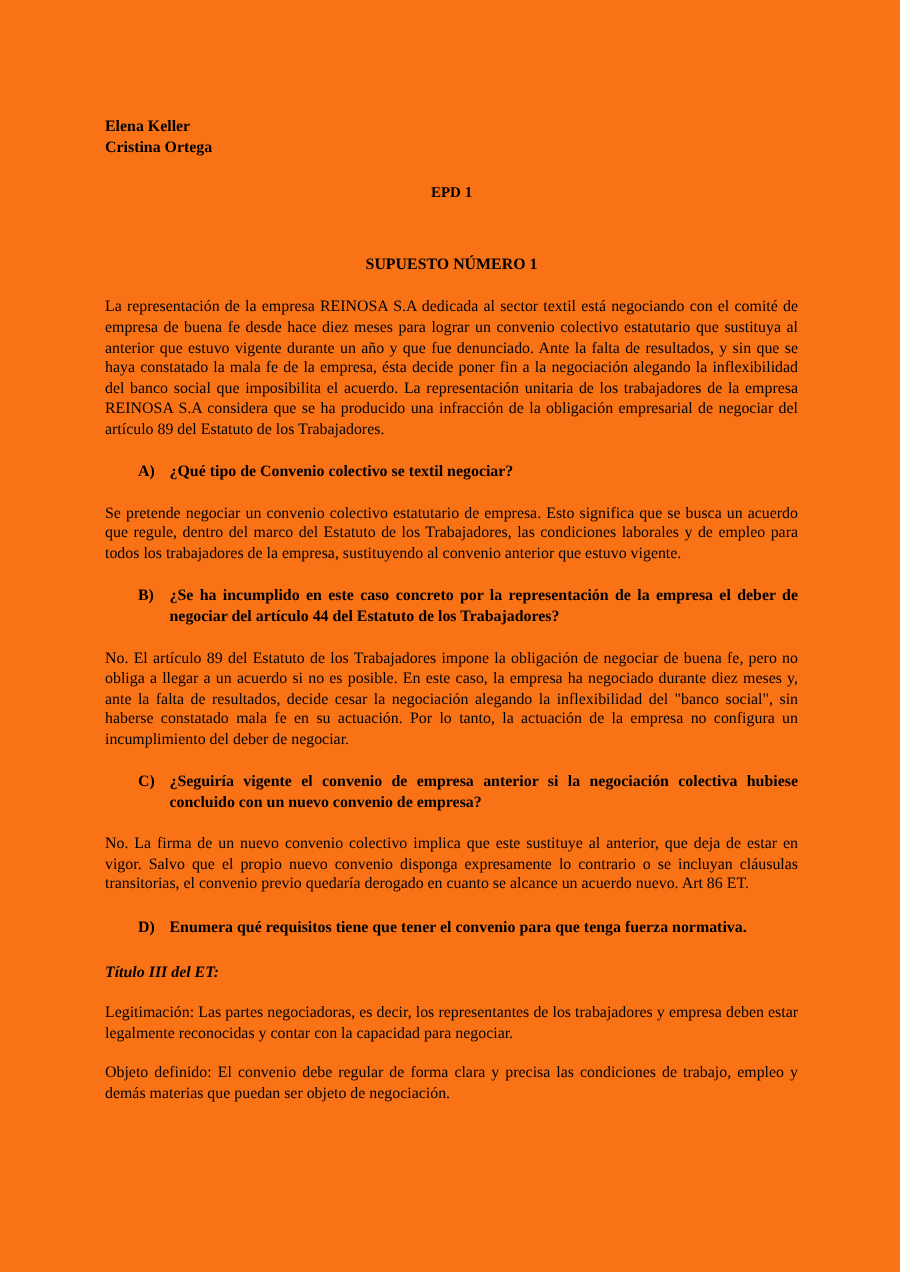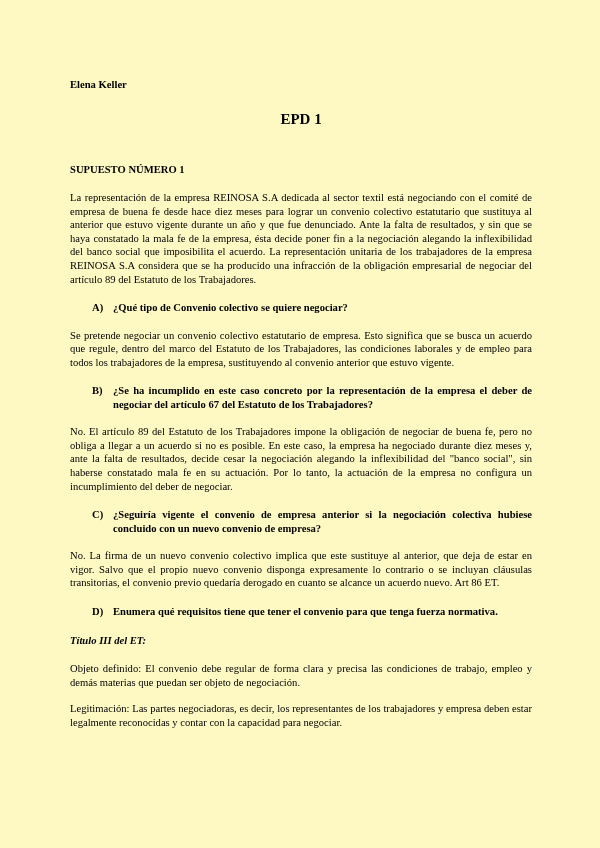--- a/index.html
+++ b/index.html
@@ -4,44 +4,45 @@
 <style>
   html, body {
     margin: 0;
     padding: 0;
     background: #e8e8e8;
   }
   .page {
     width: 600px;
     height: 848px;
     box-sizing: border-box;
-    background: #fef9c3;
+    background: #f97316;
     padding: 78px 68px 40px 70px;
     font-family: "Liberation Serif", "DejaVu Serif", serif;
     font-size: 10.6px;
     line-height: 1.28;
     color: #000000;
     overflow: hidden;
   }
   .authors {
     margin: 0 0 10px 0;
   }
   .author-line {
     font-weight: bold;
     margin: 0;
   }
   .doc-title {
     text-align: center;
     font-weight: bold;
-    font-size: 15px;
+    font-size: 10px;
     margin: 18px 0 34px 0;
   }
   .section-heading {
     font-weight: bold;
     margin: 0 0 15px 0;
+    text-align: center;
   }
   p.body-para {
     margin: 0 0 13px 0;
     text-align: justify;
   }
   .question {
     display: flex;
     font-weight: bold;
     margin: 15px 0 14px 22px;
   }
@@ -59,49 +60,50 @@
     font-style: italic;
   }
 </style>
 </head>
 <body>
 
 <div class="page">
 
   <div class="authors">
     <p class="author-line">Elena Keller</p>
+    <p class="author-line">Cristina Ortega</p>
   </div>
 
   <div class="doc-title">EPD 1</div>
 
   <div class="section-heading">SUPUESTO NÚMERO 1</div>
 
   <p class="body-para">La representación de la empresa REINOSA S.A dedicada al sector textil está negociando con el comité de empresa de buena fe desde hace diez meses para lograr un convenio colectivo estatutario que sustituya al anterior que estuvo vigente durante un año y que fue denunciado. Ante la falta de resultados, y sin que se haya constatado la mala fe de la empresa, ésta decide poner fin a la negociación alegando la inflexibilidad del banco social que imposibilita el acuerdo. La representación unitaria de los trabajadores de la empresa REINOSA S.A considera que se ha producido una infracción de la obligación empresarial de negociar del artículo 89 del Estatuto de los Trabajadores.</p>
 
   <div class="question">
     <span class="q-label">A)</span>
-    <span class="q-text">¿Qué tipo de Convenio colectivo se quiere negociar?</span>
+    <span class="q-text">¿Qué tipo de Convenio colectivo se textil negociar?</span>
   </div>
   <p class="body-para">Se pretende negociar un convenio colectivo estatutario de empresa. Esto significa que se busca un acuerdo que regule, dentro del marco del Estatuto de los Trabajadores, las condiciones laborales y de empleo para todos los trabajadores de la empresa, sustituyendo al convenio anterior que estuvo vigente.</p>
 
   <div class="question">
     <span class="q-label">B)</span>
-    <span class="q-text">¿Se ha incumplido en este caso concreto por la representación de la empresa el deber de negociar del artículo 67 del Estatuto de los Trabajadores?</span>
+    <span class="q-text">¿Se ha incumplido en este caso concreto por la representación de la empresa el deber de negociar del artículo 44 del Estatuto de los Trabajadores?</span>
   </div>
   <p class="body-para">No. El artículo 89 del Estatuto de los Trabajadores impone la obligación de negociar de buena fe, pero no obliga a llegar a un acuerdo si no es posible. En este caso, la empresa ha negociado durante diez meses y, ante la falta de resultados, decide cesar la negociación alegando la inflexibilidad del "banco social", sin haberse constatado mala fe en su actuación. Por lo tanto, la actuación de la empresa no configura un incumplimiento del deber de negociar.</p>
 
   <div class="question">
     <span class="q-label">C)</span>
     <span class="q-text">¿Seguiría vigente el convenio de empresa anterior si la negociación colectiva hubiese concluido con un nuevo convenio de empresa?</span>
   </div>
   <p class="body-para">No. La firma de un nuevo convenio colectivo implica que este sustituye al anterior, que deja de estar en vigor. Salvo que el propio nuevo convenio disponga expresamente lo contrario o se incluyan cláusulas transitorias, el convenio previo quedaría derogado en cuanto se alcance un acuerdo nuevo. Art 86 ET.</p>
 
   <div class="question">
     <span class="q-label">D)</span>
     <span class="q-text">Enumera qué requisitos tiene que tener el convenio para que tenga fuerza normativa.</span>
   </div>
 
   <div class="sub-heading">Título III del ET:</div>
 
+  <p class="body-para">Legitimación: Las partes negociadoras, es decir, los representantes de los trabajadores y empresa deben estar legalmente reconocidas y contar con la capacidad para negociar.</p>
   <p class="body-para">Objeto definido: El convenio debe regular de forma clara y precisa las condiciones de trabajo, empleo y demás materias que puedan ser objeto de negociación.</p>
-  <p class="body-para">Legitimación: Las partes negociadoras, es decir, los representantes de los trabajadores y empresa deben estar legalmente reconocidas y contar con la capacidad para negociar.</p>
 
 </div>
 
 </body></html>

